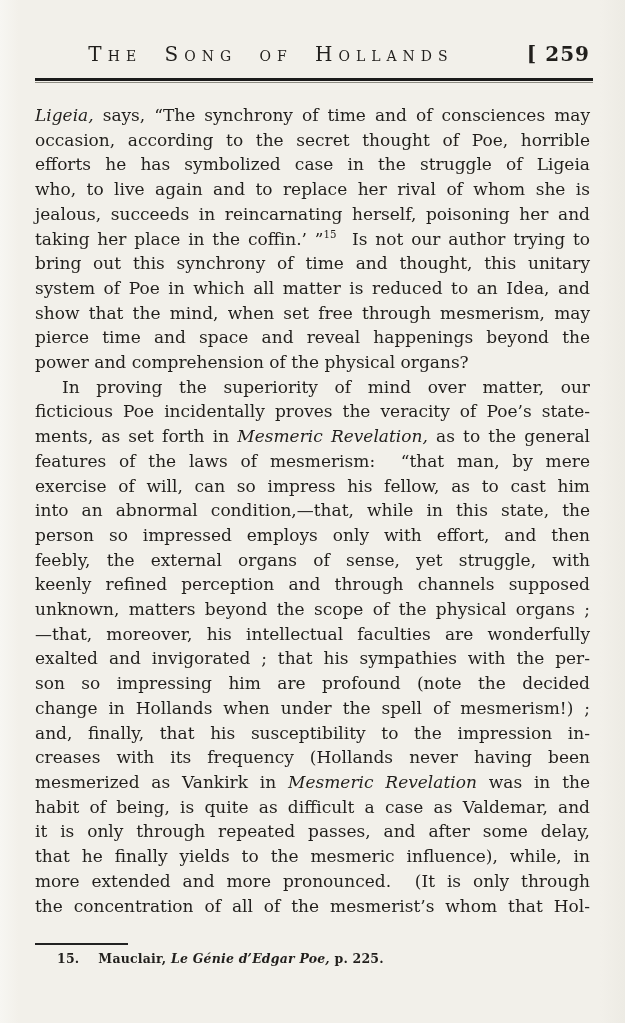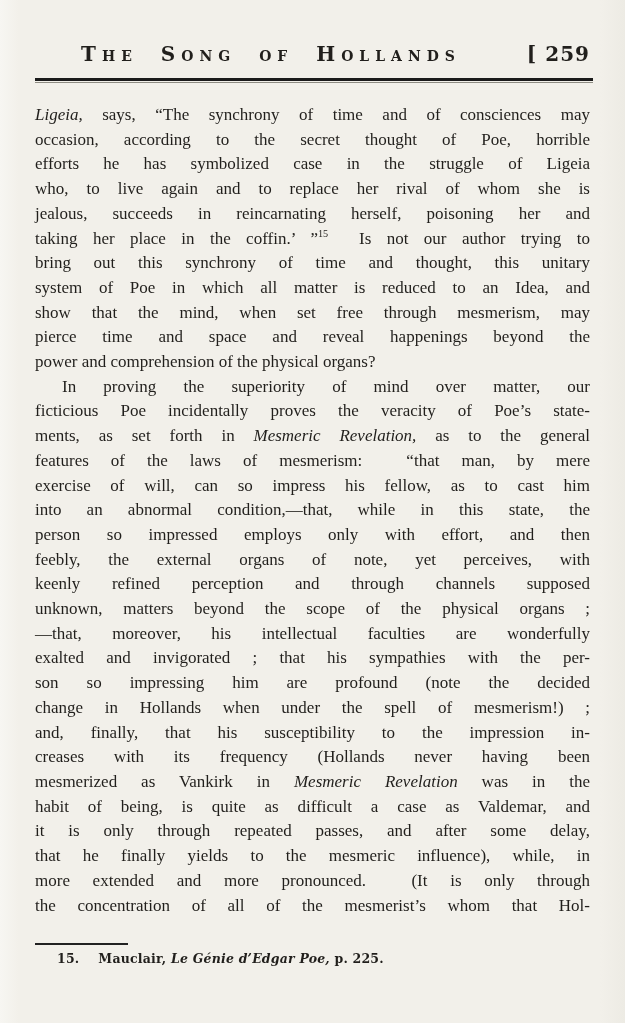--- a/index.html
+++ b/index.html
@@ -12,21 +12,21 @@
     color:#211f1c;
     overflow:hidden;
   }
   .header{
     position:absolute;top:42px;left:35px;right:35px;height:30px;
   }
   .title{
     position:absolute;left:7px;right:90px;
     text-align:center;
     font-variant:small-caps;
-    font-weight:bold;
+    font-weight:normal;
     font-size:20px;
     letter-spacing:6px;
     word-spacing:10px;
     white-space:nowrap;
   }
   .pagenum{
     position:absolute;right:0;top:0;
     font-weight:bold;
     font-size:20px;
     letter-spacing:1px;
@@ -36,21 +36,20 @@
     border-top:3px solid #1b1b1b;
   }
   .rule:after{
     content:"";display:block;margin-top:1px;
     border-top:1px solid #8f8d84;
   }
   .body-text{
     position:absolute;top:103px;left:35px;width:555px;
     font-size:17px;
     line-height:24.7px;
-    font-family:Liberation Serif, serif;
   }
   .line{
     text-align:justify;
     text-align-last:justify;
   }
   .line.no-stretch{text-align-last:left;}
   .line.indent{text-indent:27px;}
   .body-text em, .footnote em{font-style:italic;}
   .body-text sup{
     font-size:60%;
@@ -95,21 +94,21 @@
       <div class="line"><span>show that the mind, when set free through mesmerism, may</span></div>
       <div class="line"><span>pierce time and space and reveal happenings beyond the</span></div>
       <div class="line no-stretch"><span>power and comprehension of the physical organs?</span></div>
       <div class="line indent"><span>In proving the superiority of mind over matter, our</span></div>
       <div class="line"><span>ficticious Poe incidentally proves the veracity of Poe’s state-</span></div>
       <div class="line"><span>ments, as set forth in </span><em>Mesmeric Revelation,</em><span> as to the general</span></div>
       <div class="line"><span>features of the laws of mesmerism:&nbsp; “that man, by mere</span></div>
       <div class="line"><span>exercise of will, can so impress his fellow, as to cast him</span></div>
       <div class="line"><span>into an abnormal condition,—that, while in this state, the</span></div>
       <div class="line"><span>person so impressed employs only with effort, and then</span></div>
-      <div class="line"><span>feebly, the external organs of note, yet perceives, with</span></div>
+      <div class="line"><span>feebly, the external organs of sense, yet struggle, with</span></div>
       <div class="line"><span>keenly refined perception and through channels supposed</span></div>
       <div class="line"><span>unknown, matters beyond the scope of the physical organs ;</span></div>
       <div class="line"><span>—that, moreover, his intellectual faculties are wonderfully</span></div>
       <div class="line"><span>exalted and invigorated ; that his sympathies with the per-</span></div>
       <div class="line"><span>son so impressing him are profound (note the decided</span></div>
       <div class="line"><span>change in Hollands when under the spell of mesmerism!) ;</span></div>
       <div class="line"><span>and, finally, that his susceptibility to the impression in-</span></div>
       <div class="line"><span>creases with its frequency (Hollands never having been</span></div>
       <div class="line"><span>mesmerized as Vankirk in </span><em>Mesmeric Revelation</em><span> was in the</span></div>
       <div class="line"><span>habit of being, is quite as difficult a case as Valdemar, and</span></div>

